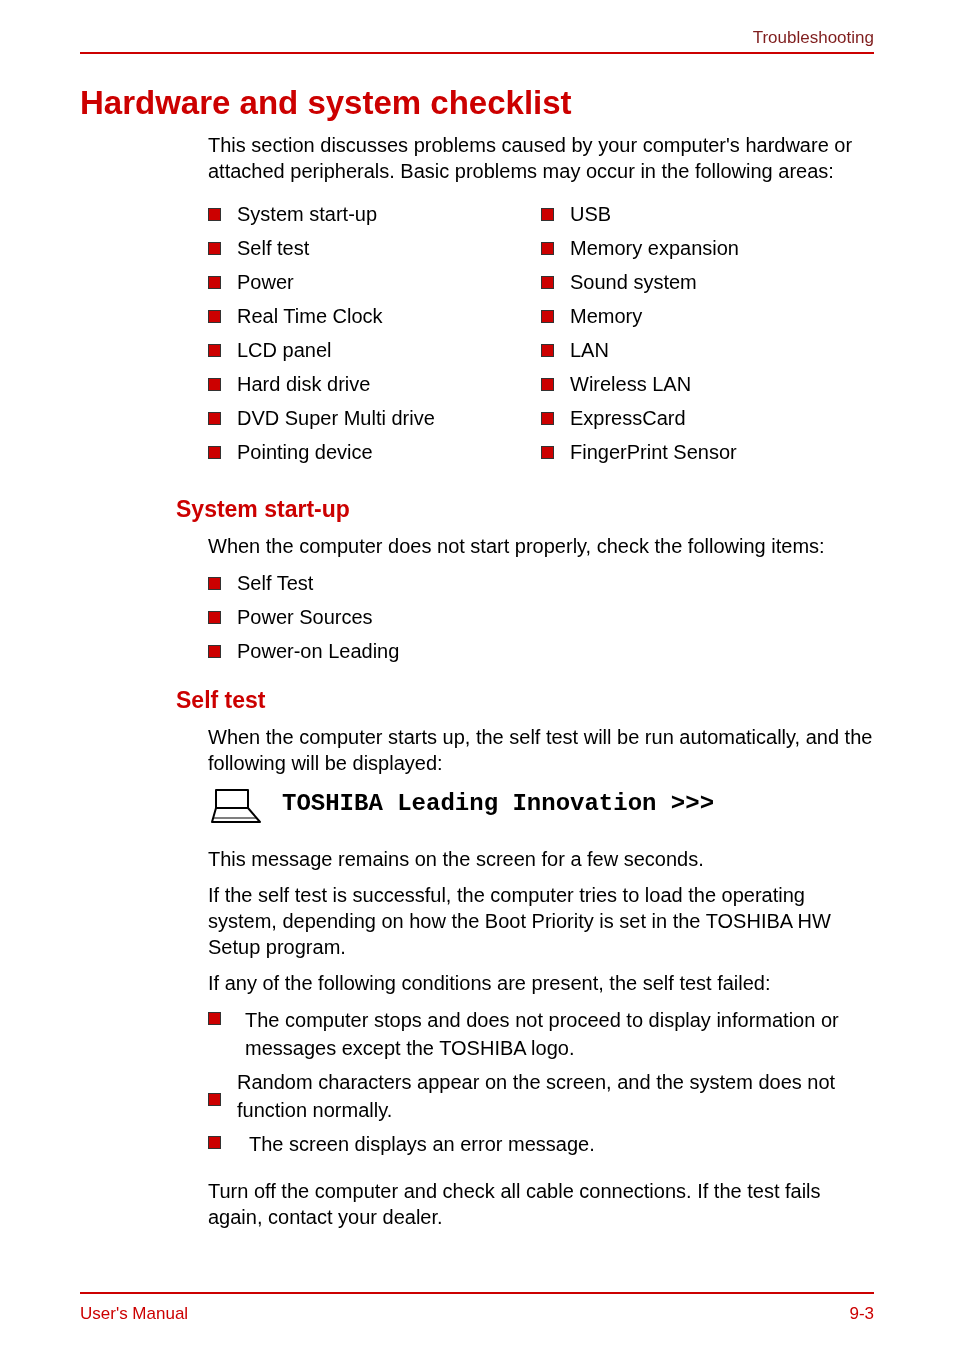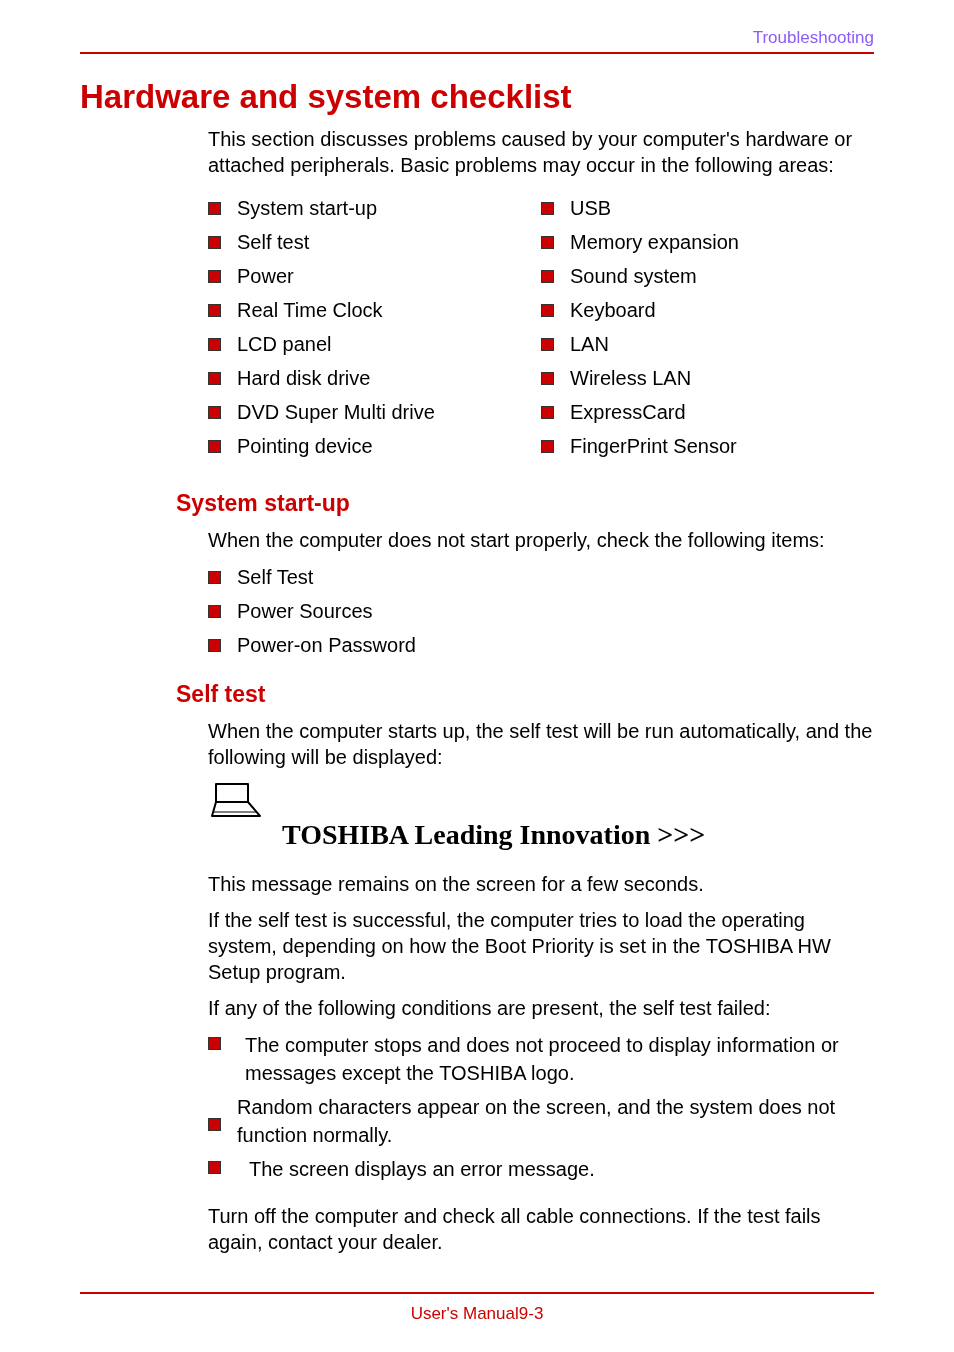--- a/index.html
+++ b/index.html
@@ -8,33 +8,33 @@
     background: #ffffff;
     width: 954px;
     height: 1352px;
     position: relative;
     color: #000;
   }
   .header {
     position: absolute;
     top: 28px;
     right: 80px;
-    color: #8b5cf6;
+    color: #7f1d1d;
     font-size: 17px;
   }
   .header-rule {
     position: absolute;
     top: 52px;
     left: 80px;
     right: 80px;
     border-top: 2px solid #cc0000;
   }
   .content {
     position: absolute;
-    top: 78px;
+    top: 84px;
     left: 80px;
     right: 80px;
   }
   h1 {
     color: #cc0000;
     font-size: 33px;
     font-weight: bold;
     margin-bottom: 10px;
   }
   .body-text {
@@ -85,41 +85,40 @@
     margin-bottom: 18px;
     margin-top: 6px;
   }
   .laptop-icon {
     width: 56px;
     height: 42px;
     flex-shrink: 0;
     margin-right: 18px;
   }
   .mono-text {
-    font-family: Liberation Serif, serif;
+    font-family: Liberation Mono, monospace;
     font-weight: bold;
-    font-size: 28px;
+    font-size: 24px;
     line-height: 1.3;
     padding-top: 2px;
-    margin-top: 35px;
   }
   .footer-rule {
     position: absolute;
     bottom: 58px;
     left: 80px;
     right: 80px;
     border-top: 2px solid #cc0000;
   }
   .footer {
     position: absolute;
     bottom: 28px;
     left: 80px;
     right: 80px;
     display: flex;
-    justify-content: center;
+    justify-content: space-between;
     color: #cc0000;
     font-size: 17px;
   }
 </style>
 </head>
 <body>
 
 <div class="header">Troubleshooting</div>
 <div class="header-rule"></div>
 
@@ -172,21 +171,21 @@
       <div class="bullet-item">
           <span class="bullet-square"></span>
           <span>Memory expansion</span>
         </div>
       <div class="bullet-item">
           <span class="bullet-square"></span>
           <span>Sound system</span>
         </div>
       <div class="bullet-item">
           <span class="bullet-square"></span>
-          <span>Keyboard</span>
+          <span>Memory</span>
         </div>
       <div class="bullet-item">
           <span class="bullet-square"></span>
           <span>LAN</span>
         </div>
       <div class="bullet-item">
           <span class="bullet-square"></span>
           <span>Wireless LAN</span>
         </div>
       <div class="bullet-item">
@@ -206,21 +205,21 @@
     <div class="bullet-item">
         <span class="bullet-square"></span>
         <span>Self Test</span>
       </div>
     <div class="bullet-item">
         <span class="bullet-square"></span>
         <span>Power Sources</span>
       </div>
     <div class="bullet-item">
         <span class="bullet-square"></span>
-        <span>Power-on Password</span>
+        <span>Power-on Leading</span>
       </div>
   </div>
 
   <h2>Self test</h2>
   <p class="body-text">When the computer starts up, the self test will be run automatically, and the following will be displayed:</p>
 
   <div class="mono-row">
     <svg class="laptop-icon" viewBox="0 0 56 42">
       <path d="M8 4 L40 4 L40 22 L8 22 Z M8 22 L4 36 L52 36 L40 22 Z" fill="none" stroke="#000" stroke-width="2" stroke-linejoin="round"></path>
       <path d="M6 32 L48 32" stroke="#000" stroke-width="1.2"></path>

